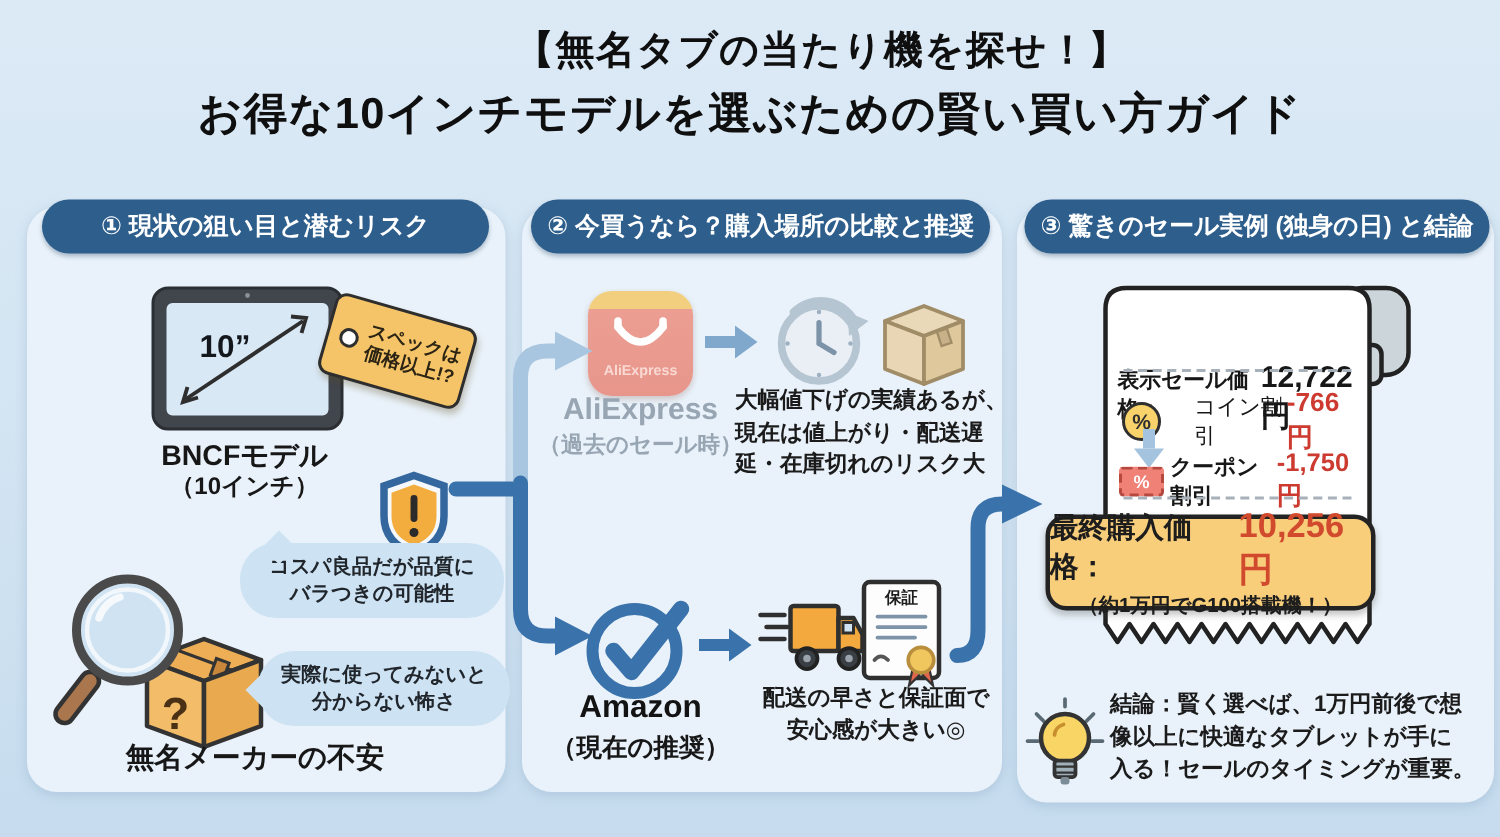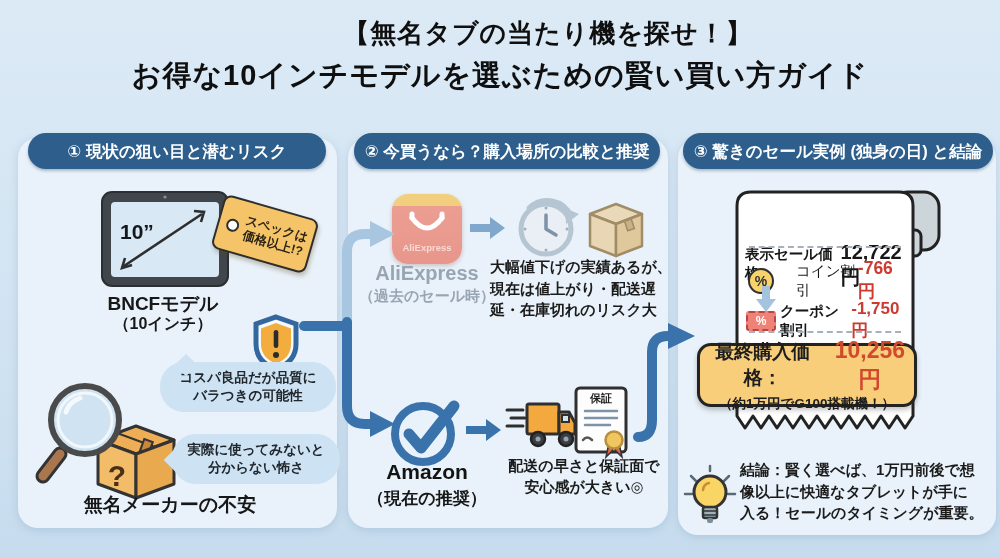--- a/index.html
+++ b/index.html
@@ -62,21 +62,21 @@
   <div class="abs pill" style="left:683px;top:133px;width:310px;">③ 驚きのセール実例 (独身の日) と結論</div>
 
   <svg class="abs" style="left:100px;top:190px;" width="130" height="98" viewBox="0 0 130 98">
     <rect x="2" y="2" width="126" height="94" rx="10" fill="#41464d" stroke="#2b2f34" stroke-width="2"></rect>
     <rect x="11" y="12" width="108" height="75" rx="4" fill="#d9e8f5"></rect>
     <circle cx="65" cy="7" r="1.6" fill="#8a9097"></circle>
     <path d="M24,76 L102,24" stroke="#2e2e2e" stroke-width="2.6"></path>
     <path d="M94,21 L104,22 L101,32" stroke="#2e2e2e" stroke-width="2.6" fill="none"></path>
     <path d="M32,75 L22,78 L25,68" stroke="#2e2e2e" stroke-width="2.6" fill="none"></path>
   </svg>
-  <div class="abs" style="left:120px;top:220px;width:60px;font-size:21px;font-weight:bold;color:#14181d;">10”</div>
+  <div class="abs" style="left:120px;top:220px;width:60px;font-size:21px;font-weight:bold;color:#14181d;text-align:center;">10”</div>
 
   <div class="abs tag" style="left:216px;top:206px;width:94px;height:52px;">
     <span class="hole"></span>
     <span>
       <span class="tline" style="display:block;">スペックは</span>
       <span class="tline" style="display:block;">価格以上!?</span>
     </span>
   </div>
 
   <div class="abs ctext" style="left:53px;top:291px;width:220px;font-size:19px;">BNCFモデル</div>
@@ -232,21 +232,21 @@
   </svg>
 
   <div class="abs row" style="left:746px;top:299px;width:158px;">
     <span class="ticket">%</span>
     <span style="font-size:14.5px;font-weight:bold;margin-left:4px;">クーポン割引</span>
     <span class="red" style="font-size:17px;font-weight:bold;margin-left:auto;">-1,750円</span>
   </div>
   <div class="abs dashed" style="left:749px;top:331px;width:152px;"></div>
 
   <div class="abs finalbox" style="left:697px;top:343px;width:220px;height:64px;">
-    <div class="row" style="justify-content:center;align-items:baseline;text-align:center;">
+    <div class="row" style="justify-content:center;align-items:baseline;">
       <span style="font-size:19px;font-weight:bold;color:#1d1d1d;">最終購入価格：</span>
       <span style="font-size:23px;font-weight:bold;color:#d14a2e;">10,256円</span>
     </div>
     <div class="ctext" style="font-size:13.5px;color:#1d1d1d;">（約1万円でG100搭載機！）</div>
   </div>
 
   <svg class="abs" style="left:683px;top:458px;" width="54" height="70" viewBox="0 0 54 70">
     <g stroke="#5a6a75" stroke-width="2.5" stroke-linecap="round">
       <line x1="2" y1="36" x2="9" y2="36"></line>
         <line x1="45" y1="36" x2="52" y2="36"></line>

